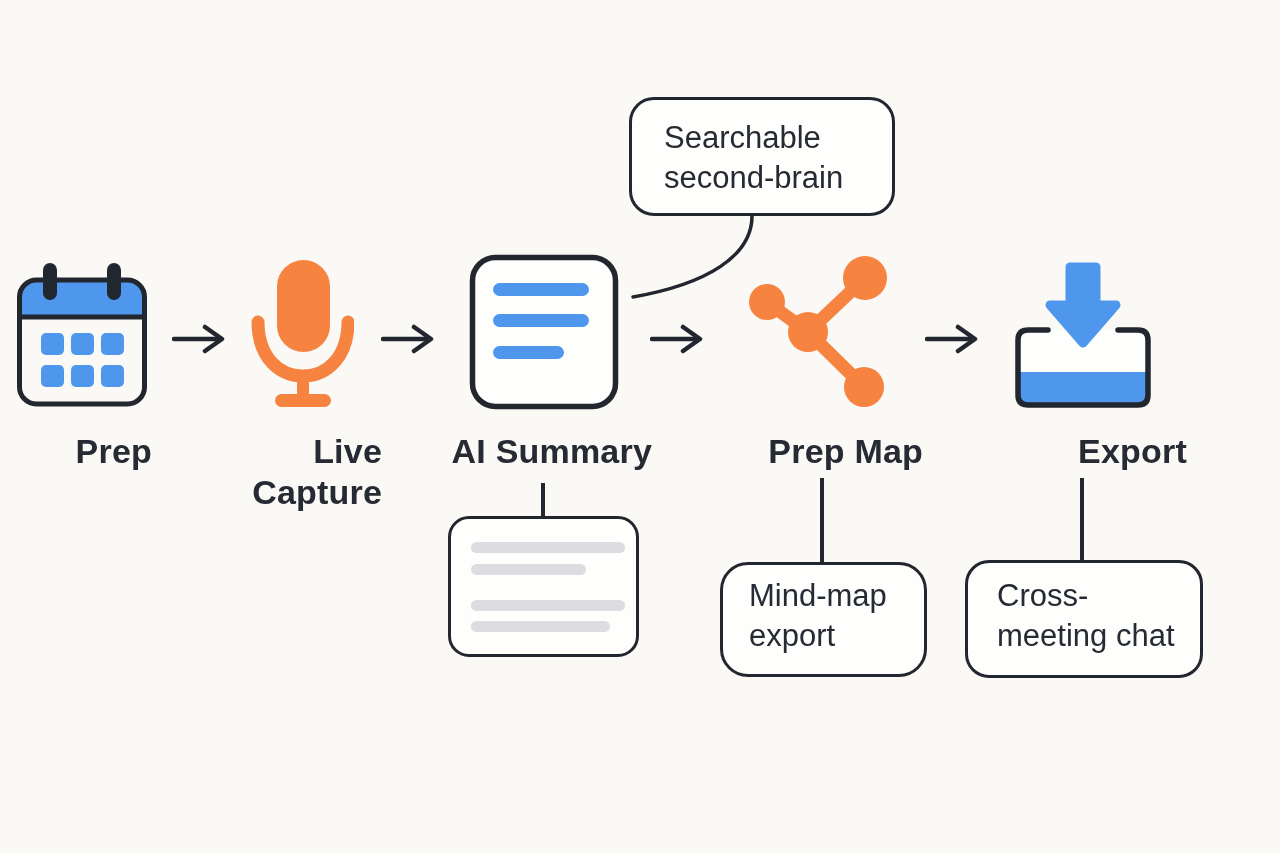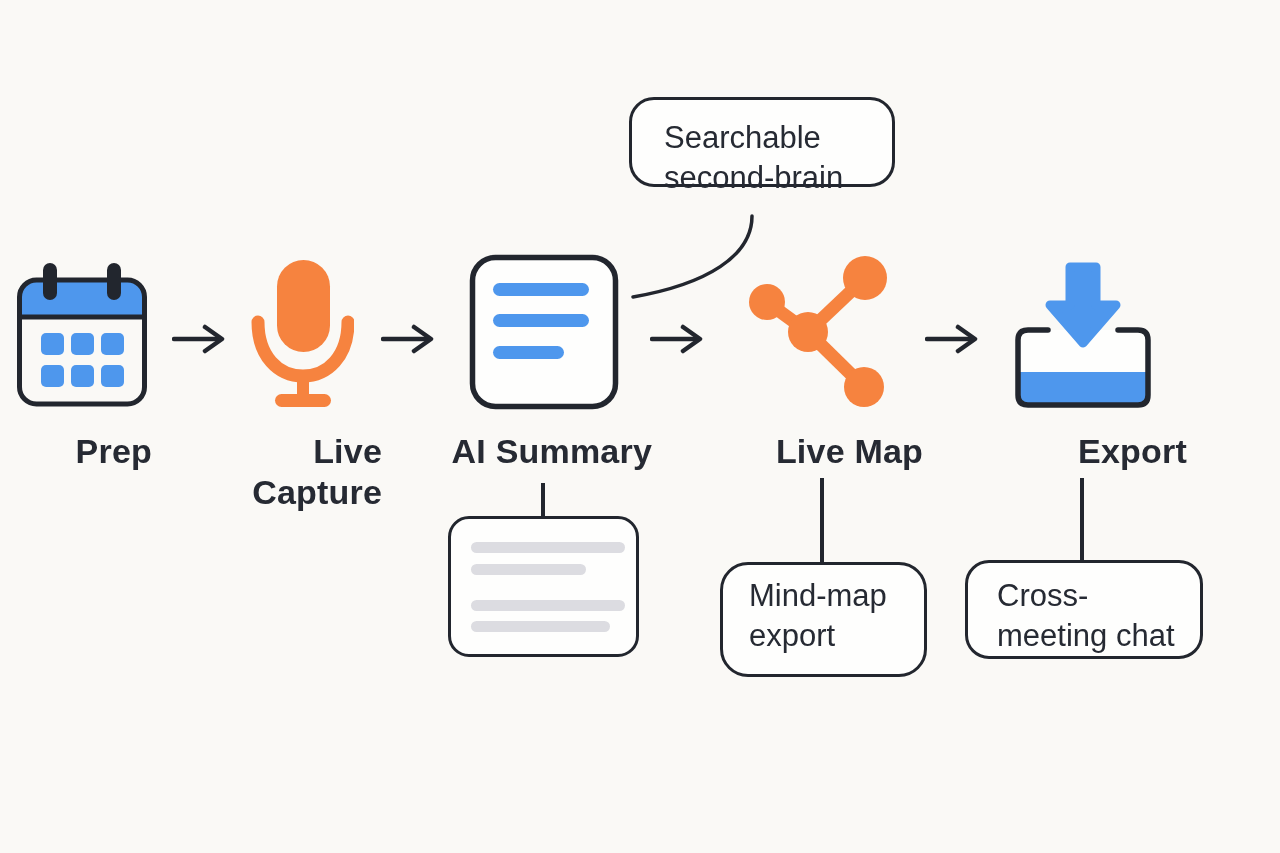--- a/index.html
+++ b/index.html
@@ -91,24 +91,24 @@
   </svg>
   <svg class="abs" style="left:925px;top:324px" width="62" height="30" viewBox="0 0 62 30">
     <path d="M2 15 H47" stroke="var(--ink)" stroke-width="4.5" stroke-linecap="round" fill="none"></path>
     <path d="M33 3 L50 15 L33 27" stroke="var(--ink)" stroke-width="4.5" stroke-linecap="round" stroke-linejoin="round" fill="none"></path>
   </svg>
 
   <div class="step-label" style="left:12px;width:140px">Prep</div>
   <div class="step-label" style="left:442px;width:210px">AI Summary</div>
   <div class="step-label" style="left:222px;width:160px">Live
 Capture</div>
-  <div class="step-label" style="left:713px;width:210px">Live Map</div>
+  <div class="step-label" style="left:713px;width:210px">Prep Map</div>
   <div class="step-label" style="left:977px;width:210px">Export</div>
 
-  <div class="note-box" style="left:629px;top:97px;width:266px;height:90px;border-radius:25px">
+  <div class="note-box" style="left:629px;top:97px;width:266px;height:119px;border-radius:25px">
     <div class="note-text" style="padding:18px 0 0 32px">Searchable
 second-brain</div>
   </div>
 
   <svg class="abs" style="left:625px;top:212px" width="135" height="92" viewBox="0 0 135 92">
     <path d="M127 4 C127 44 82 72 8 85" fill="none" stroke="var(--ink)" stroke-width="3.5" stroke-linecap="round"></path>
   </svg>
 
   <div class="vline" style="left:541px;top:483px;height:33px"></div>
   <div class="note-box" style="left:448px;top:516px;width:191px;height:141px;border-radius:21px">
@@ -118,18 +118,18 @@
     <div class="gbar" style="left:20px;top:102px;width:139px"></div>
   </div>
 
   <div class="vline" style="left:820px;top:478px;height:84px"></div>
   <div class="note-box" style="left:720px;top:562px;width:207px;height:115px;border-radius:28px">
     <div class="note-text" style="padding:11px 0 0 26px">Mind-map
 export</div>
   </div>
 
   <div class="vline" style="left:1080px;top:478px;height:82px"></div>
-  <div class="note-box" style="left:965px;top:560px;width:238px;height:99px;border-radius:24px">
+  <div class="note-box" style="left:965px;top:560px;width:238px;height:118px;border-radius:24px">
     <div class="note-text" style="padding:13px 0 0 29px">Cross-
 meeting chat</div>
   </div>
 
 </div>
 
 </body></html>

